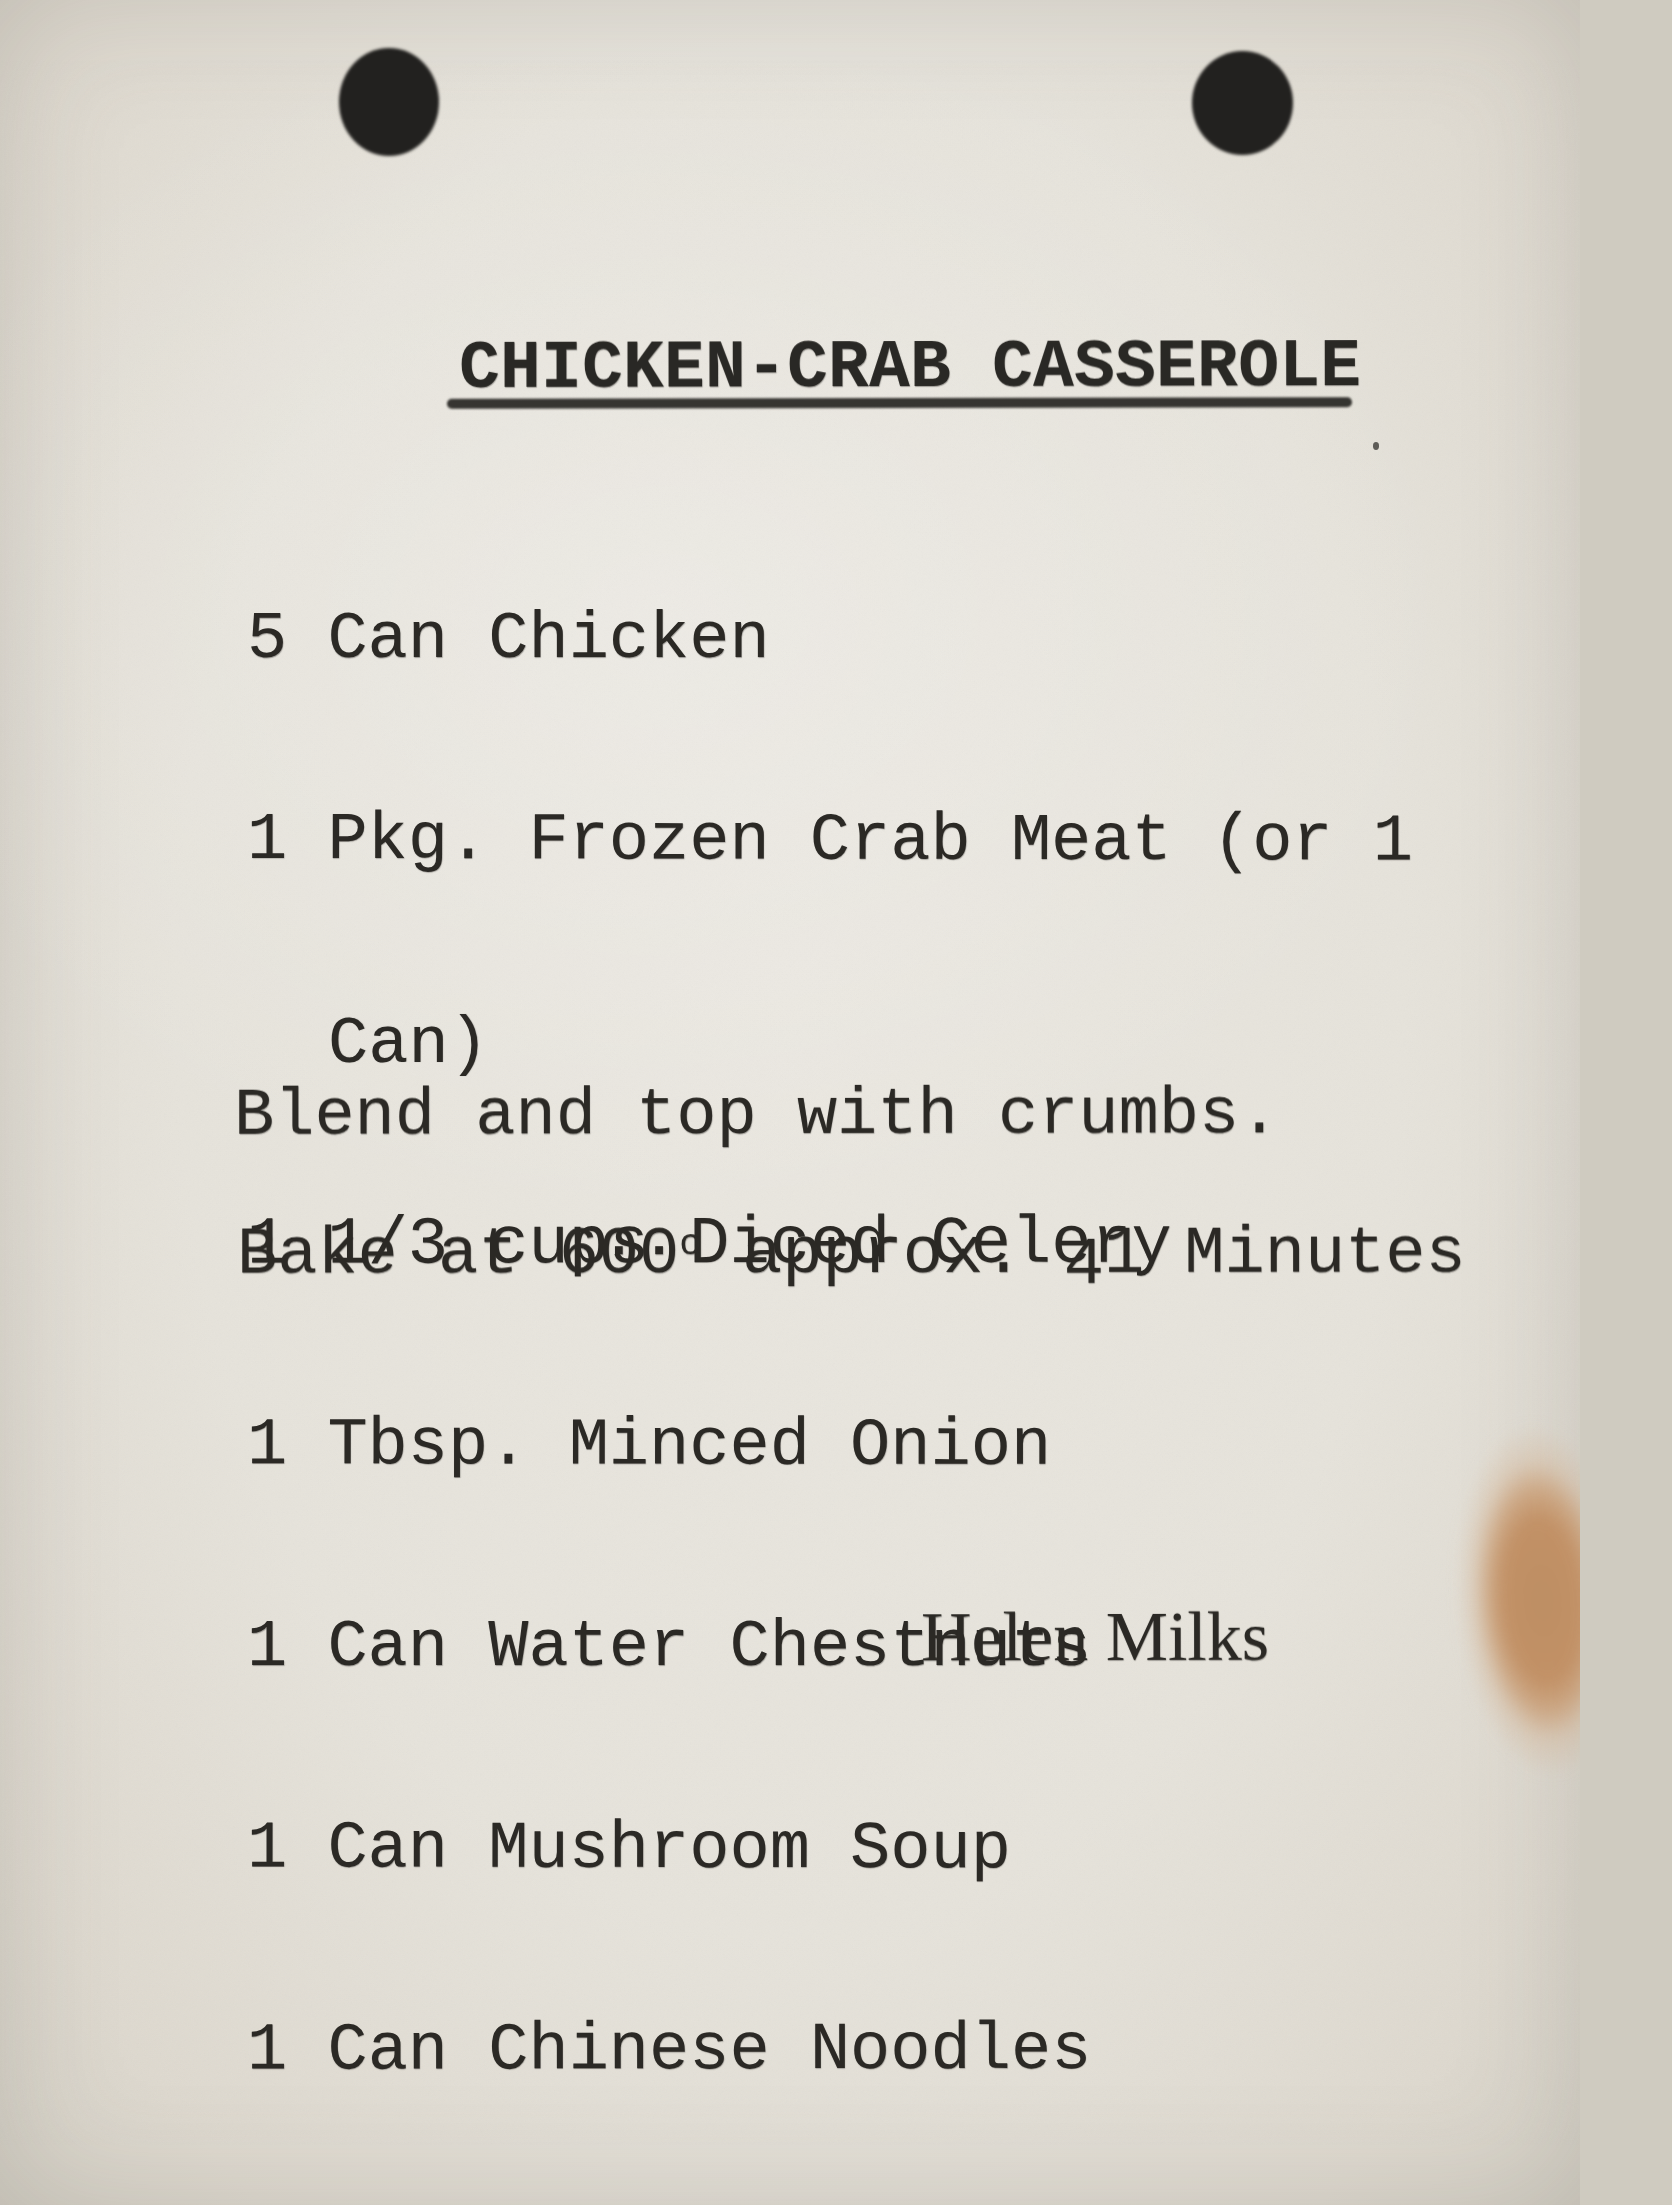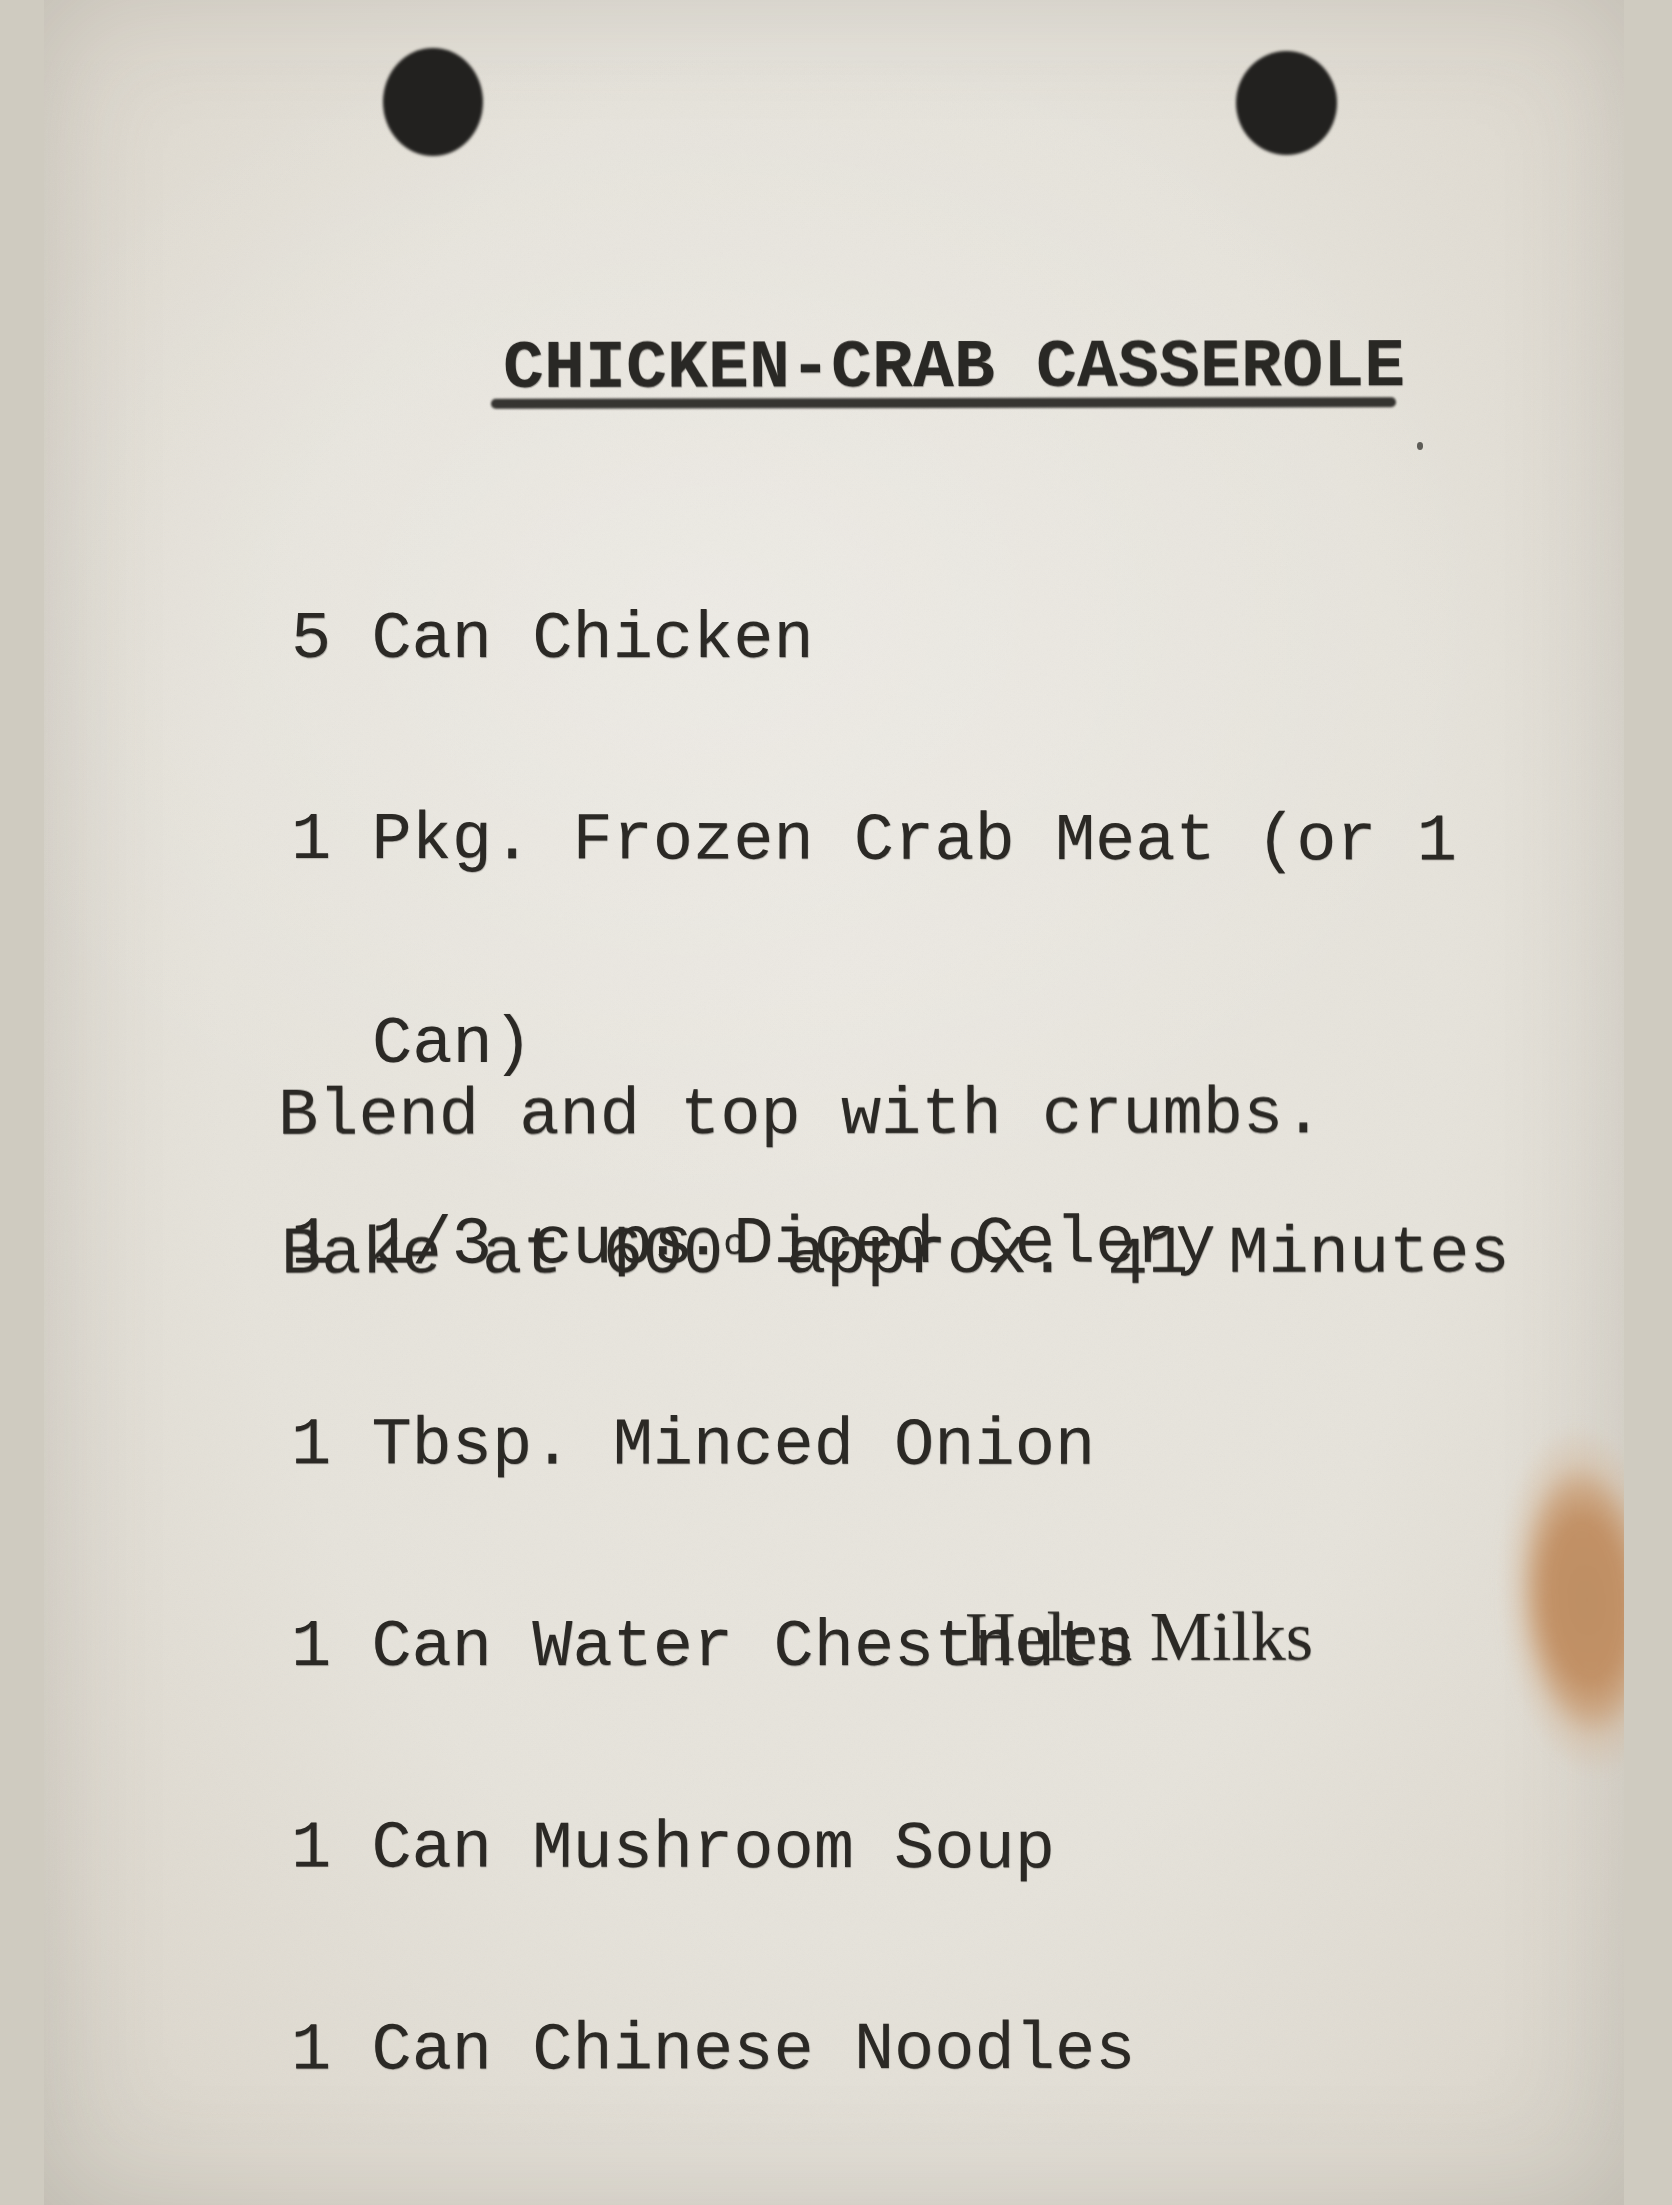--- a/index.html
+++ b/index.html
@@ -18,21 +18,20 @@
     height: 2205px;
     overflow: hidden;
     background:
       radial-gradient(1160px 887px at 42% 28%, rgba(255,255,255,0.22), rgba(255,255,255,0) 70%),
       radial-gradient(ellipse at 50% 45%, var(--paper, #e6e3db) 0%, var(--paper, #e6e3db) 55%, #ded accent 0%),
       var(--paper, #e6e3db);
     background:
       radial-gradient(1160px 887px at 42% 28%, rgba(255,255,255,0.22), rgba(255,255,255,0) 70%),
       radial-gradient(ellipse at 50% 45%, #eae7e0 0%, #e6e3db 55%, #ded9cf 85%, var(--paper-shadow, #d5d1c6) 100%);
     box-shadow: inset 0 0 123px rgba(90, 85, 75, 0.18);
-    margin-left: 44px;
   }
   .texture {
     position: absolute;
     inset: 0;
     width: 100%;
     height: 100%;
     opacity: 0.5;
     pointer-events: none;
   }
   .hole {

